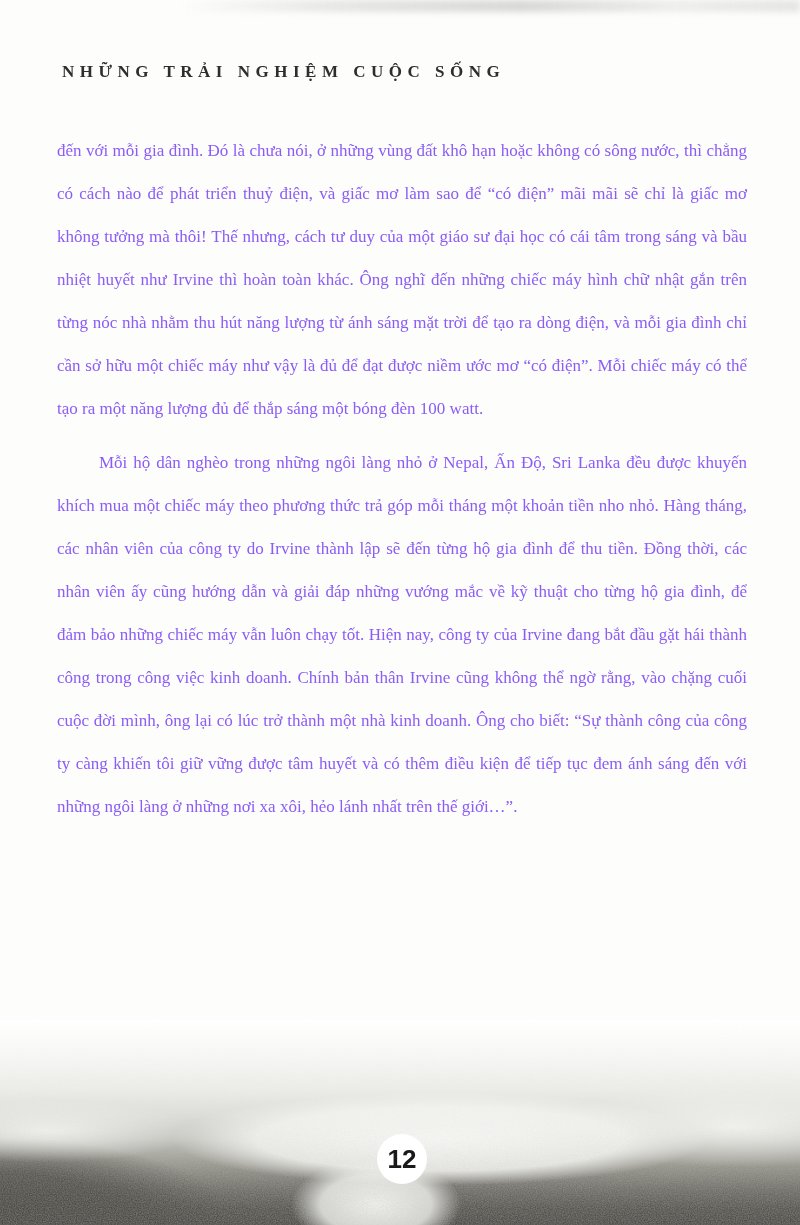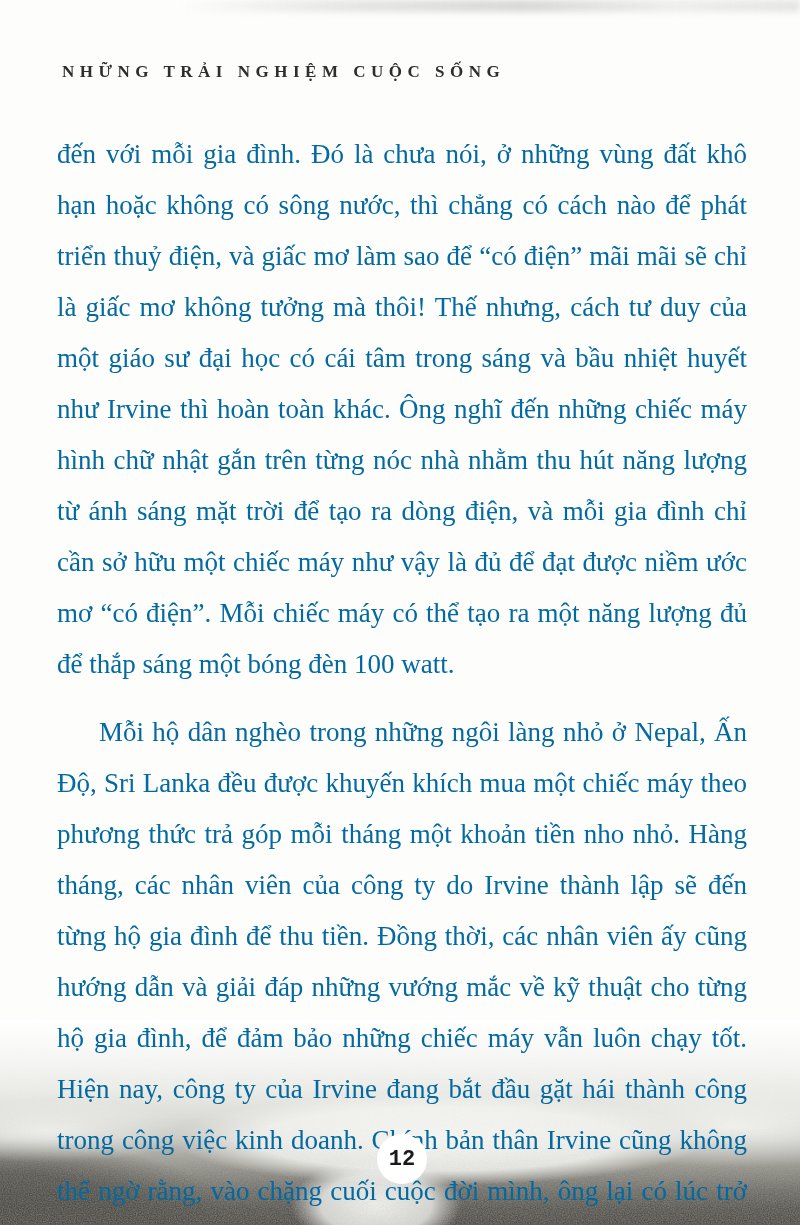--- a/index.html
+++ b/index.html
@@ -39,27 +39,27 @@
 
   .text-block {
     position: absolute;
     top: 129px; left: 57px;
     width: 690px;
     z-index: 2;
   }
   .text-block p {
     margin: 0;
     font-family: "Liberation Serif", serif;
-    font-size: 27px;
-    line-height: 51px;
-    color: #0369a1;
+    font-size: 17px;
+    line-height: 43px;
+    color: #8b5cf6;
     text-align: justify;
   }
   .text-block p.indented {
-    margin-top: 17px;
+    margin-top: 11px;
     text-indent: 42px;
   }
 
   
   .beach {
     position: absolute;
     left: 0; bottom: 0;
     width: 800px; height: 205px;
     z-index: 0;
     background:
@@ -91,23 +91,23 @@
   .page-number {
     position: absolute;
     top: 1134px; left: 377px;
     width: 50px; height: 50px;
     border-radius: 50%;
     background: #ffffff;
     display: flex; align-items: center; justify-content: center;
     z-index: 3;
   }
   .page-number span {
-    font-family: Liberation Mono, monospace;
+    font-family: Liberation Sans, sans-serif;
     font-weight: 700;
-    font-size: 22px;
+    font-size: 26px;
     color: #1a1a1a;
   }
 </style>
 </head>
 <body>
 
 <div class="page">
 
   <div class="top-smudge"></div>
 

